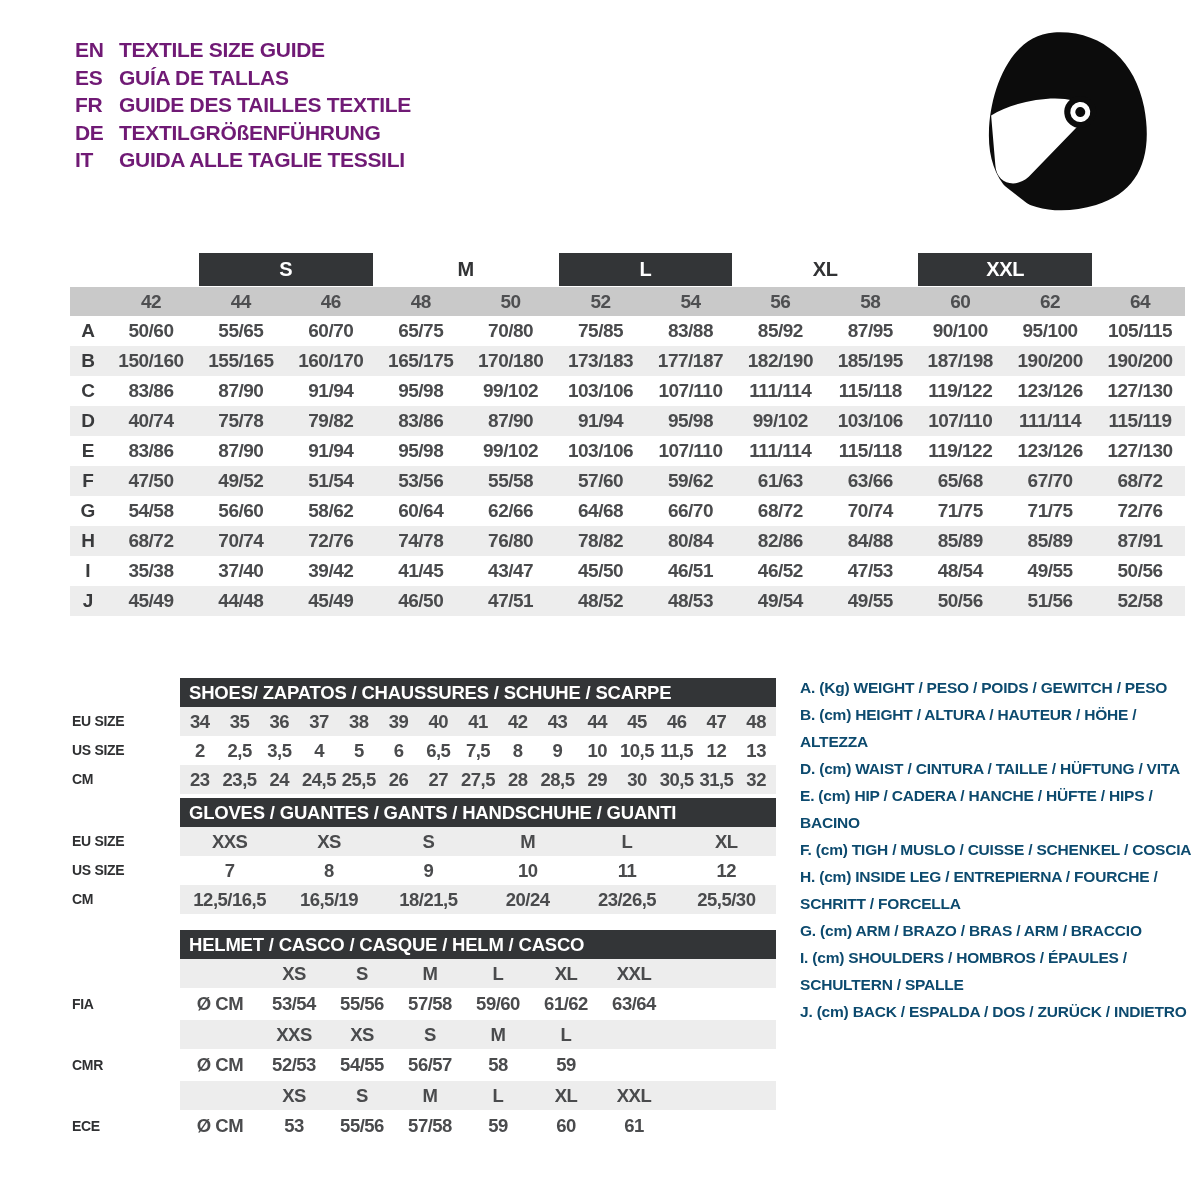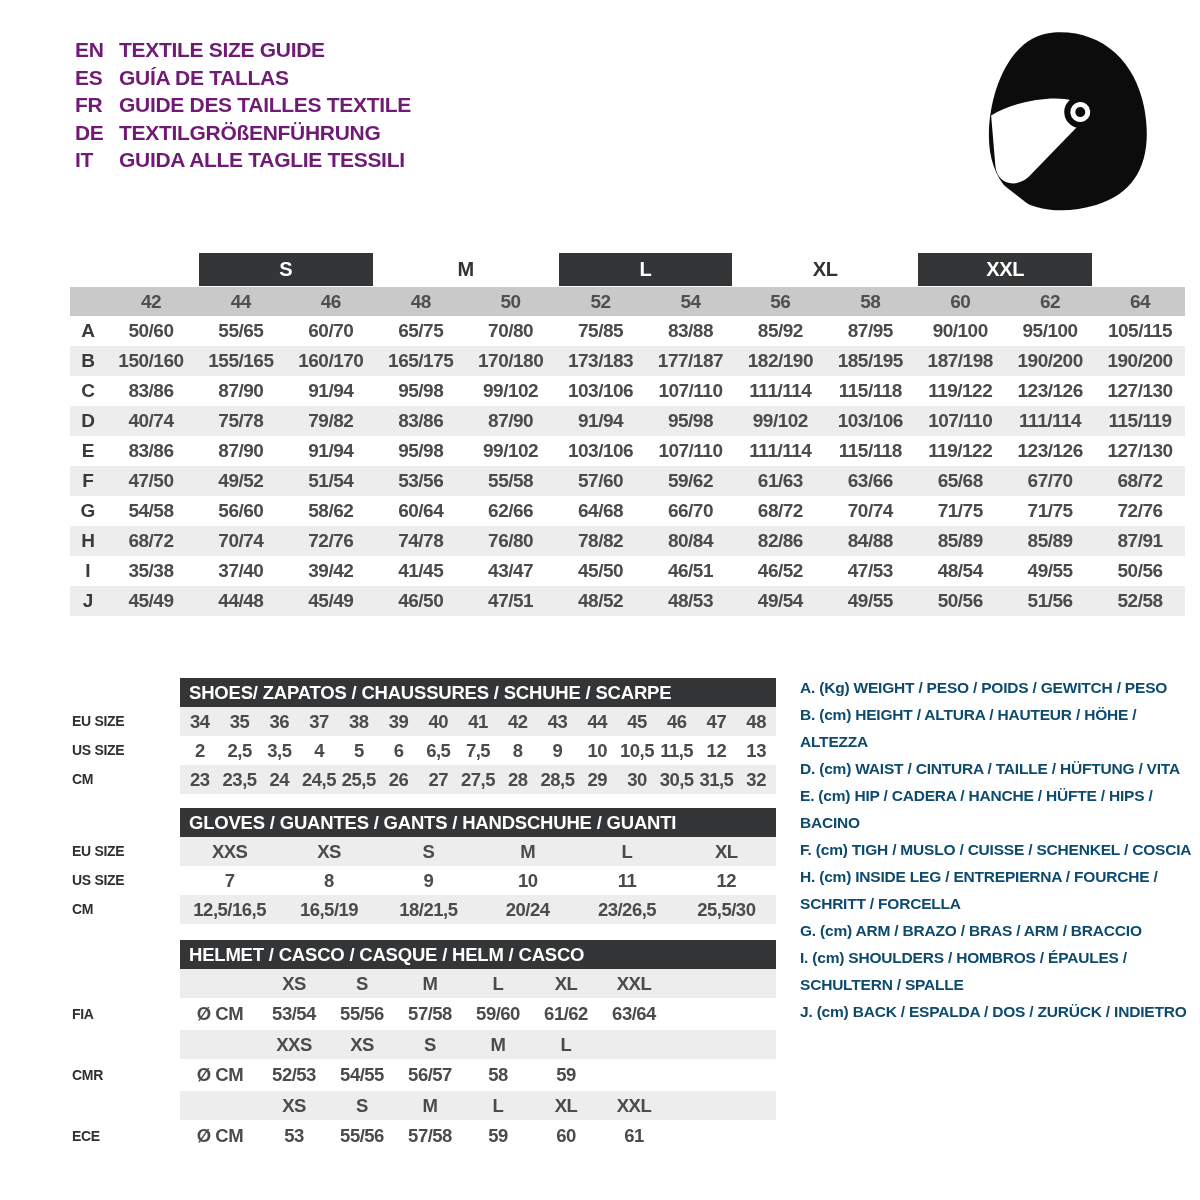--- a/index.html
+++ b/index.html
@@ -31,21 +31,21 @@
   .srow{display:flex;height:29px;line-height:29px}
   .vrow{height:32px;line-height:32px}
   .gut{width:110px;font-size:14px;color:#2f3032;letter-spacing:-0.3px;padding-left:2px;background:#fff}
   .band{flex:1;display:grid}
   .alt .band{background:var(--alt,#ededed)}
   .tbar{flex:1;background:var(--dark,#333537);color:#fff;font-size:18.5px;padding-left:9px;letter-spacing:-0.2px}
   .g15{grid-template-columns:repeat(15,1fr)}
   .g6{grid-template-columns:repeat(6,1fr)}
   .gh{grid-template-columns:80px repeat(6,68px) 1fr}
   .band .cell{font-size:18.5px}
-  .mt14{margin-top:14px}
+  .mt14{margin-top:4px}
   .mt28{margin-top:16px}
   
   .legend{position:absolute;left:800px;top:674px;width:398px}
   .legend-item{font-size:15.5px;line-height:27px;color:#0c4a6e;letter-spacing:-0.2px}
 </style>
 </head>
 <body>
 
 <div class="langs">
     <div class="lang-row">

